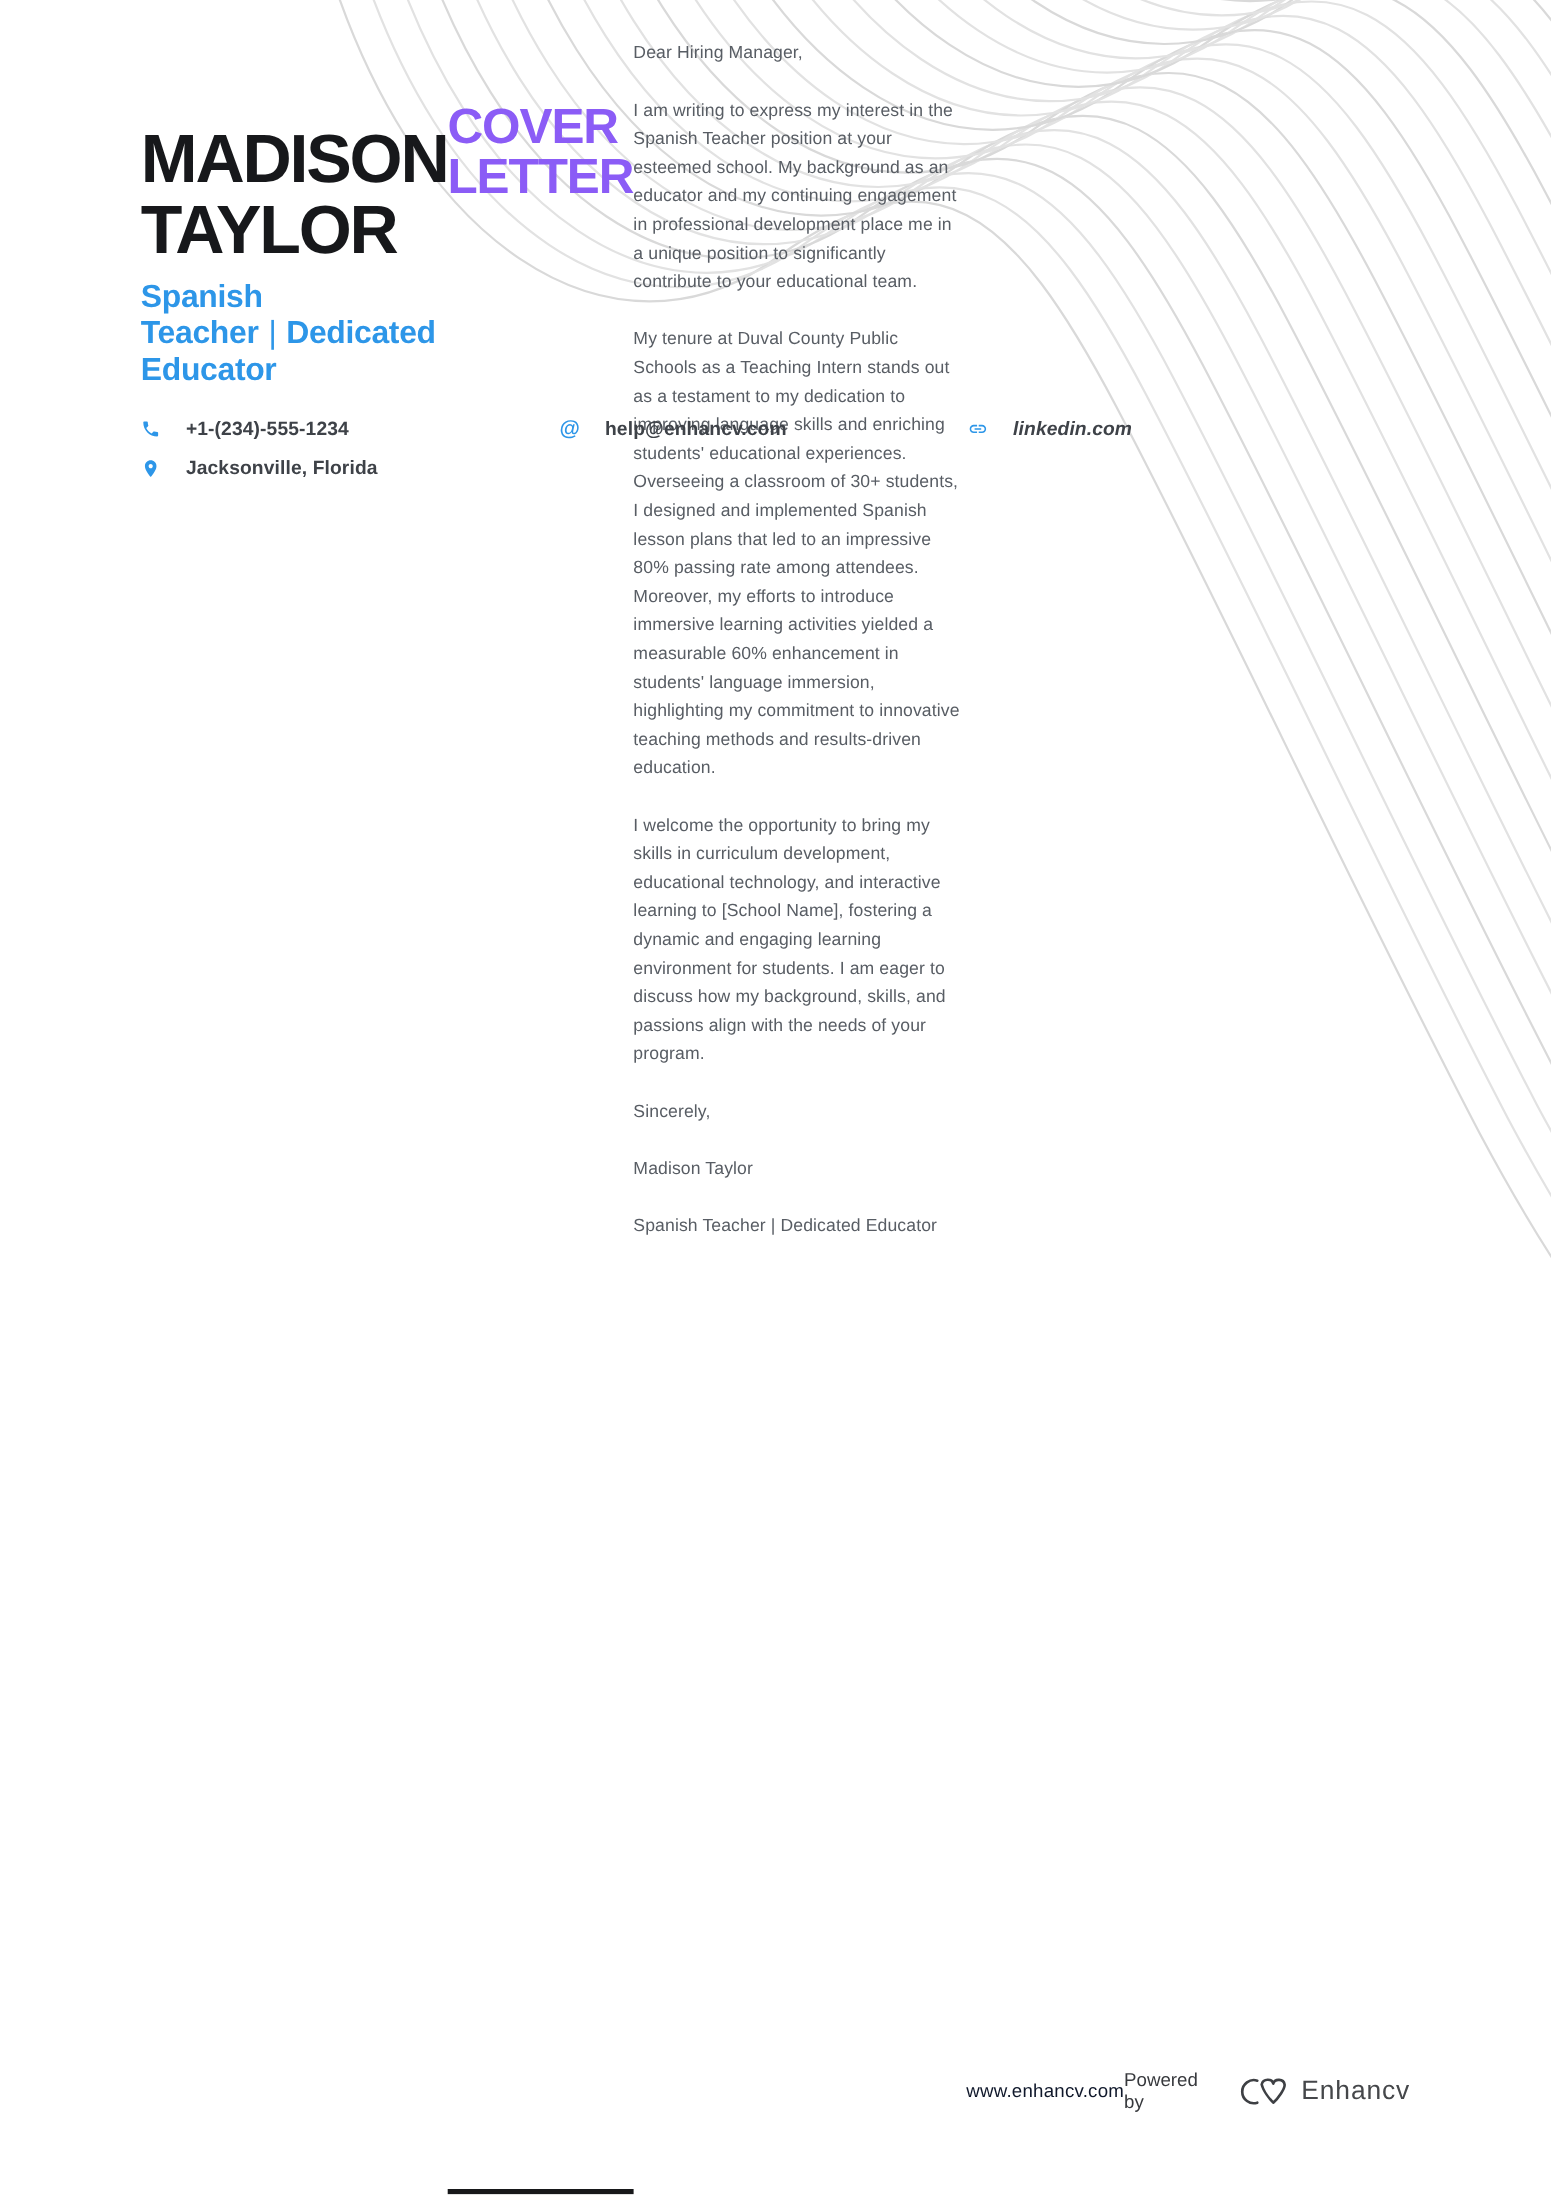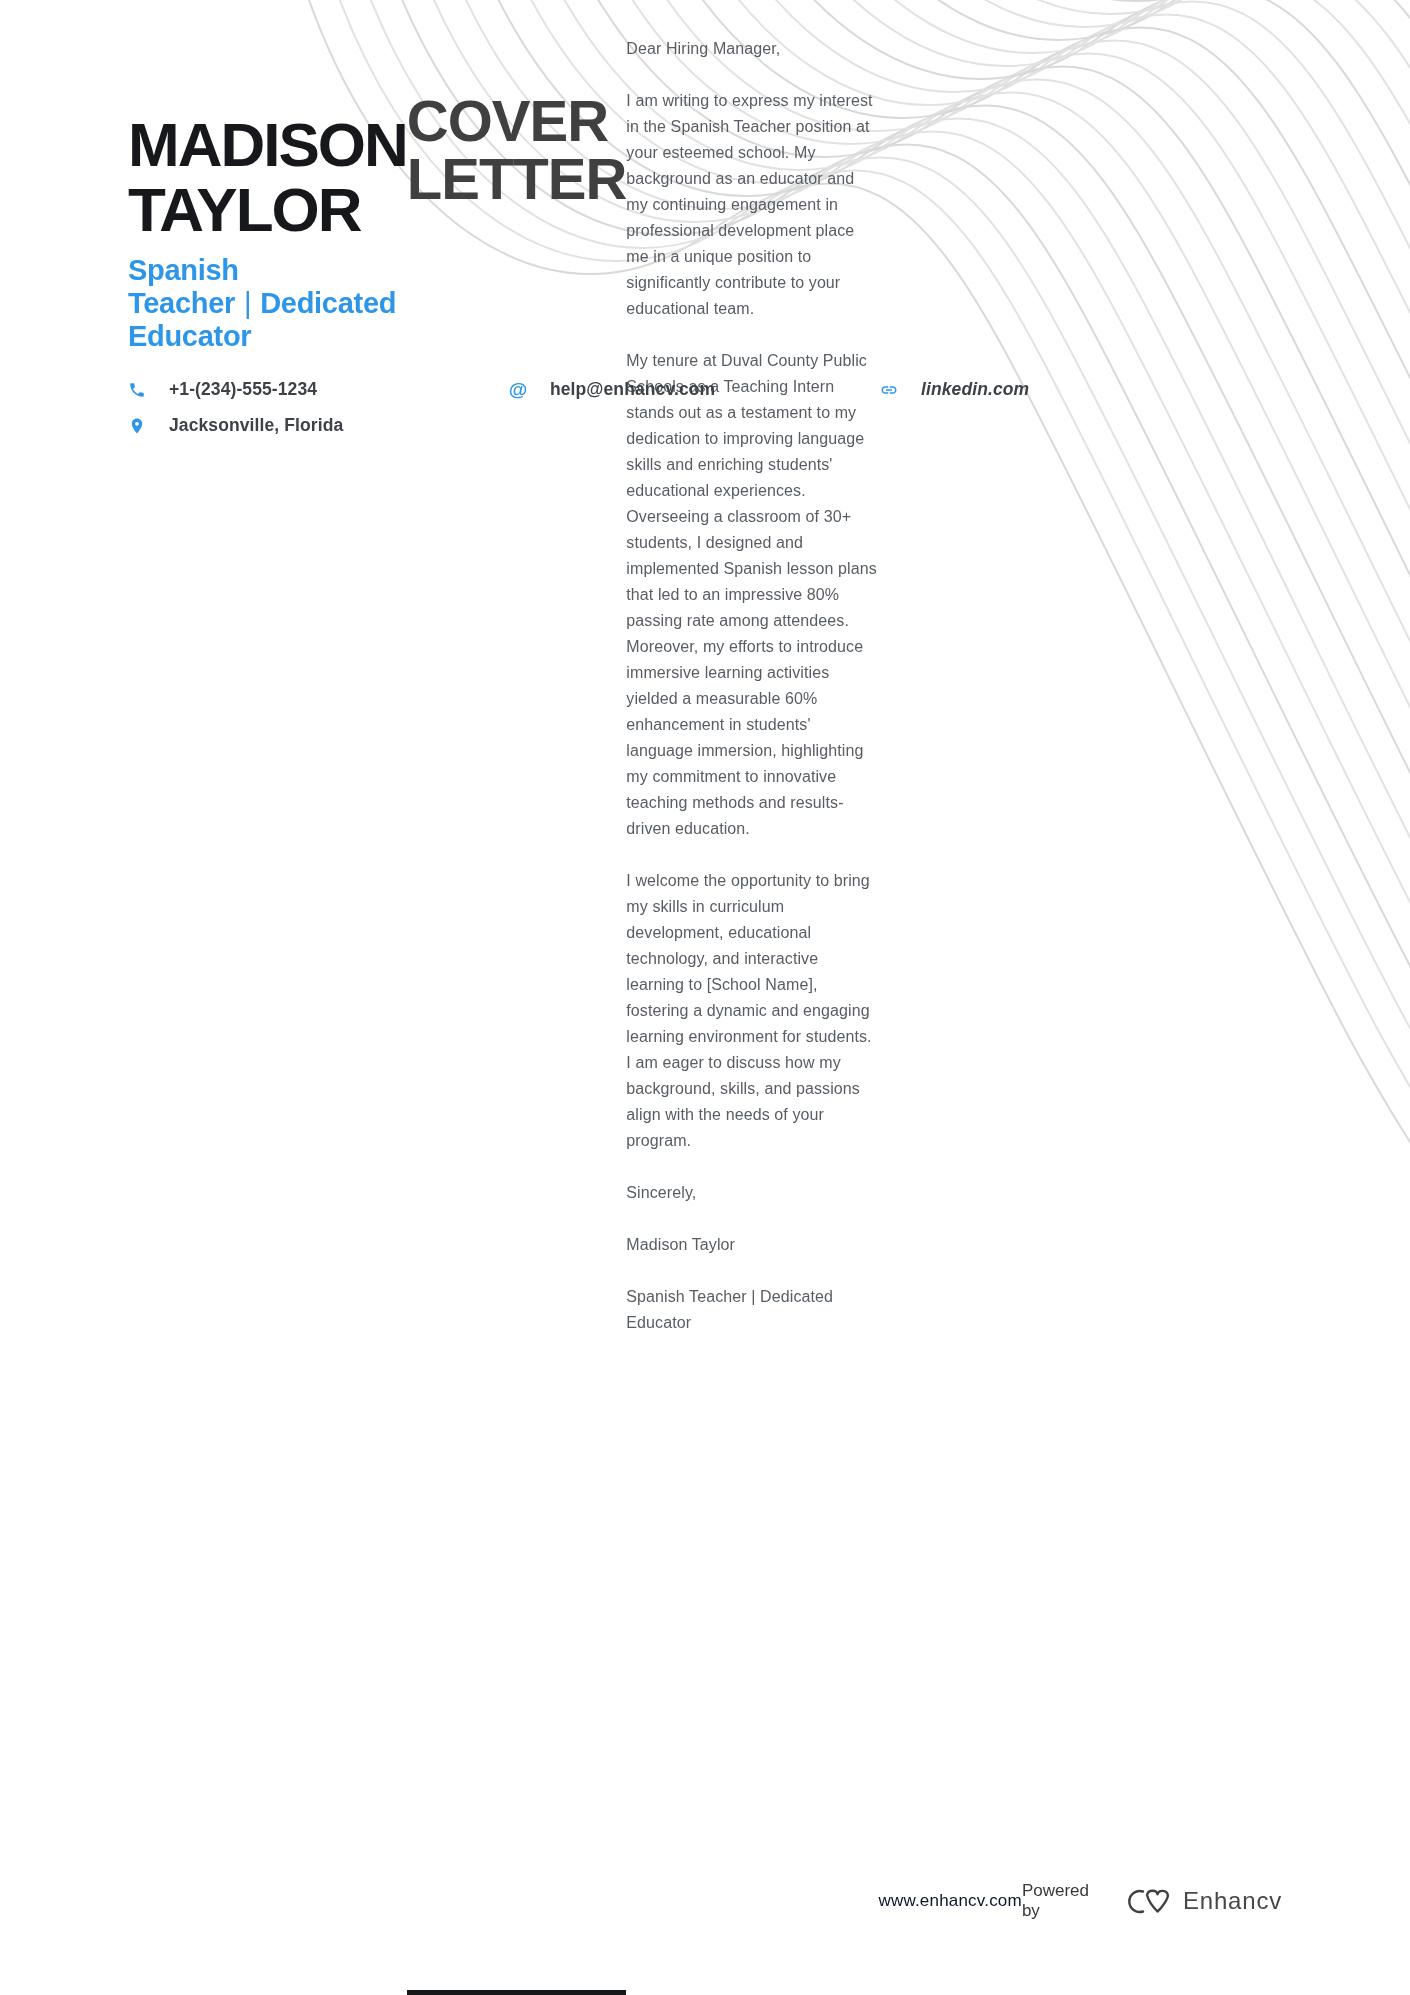--- a/index.html
+++ b/index.html
@@ -53,21 +53,21 @@
   .cicon svg { width:18px; height:18px; fill:#2D96E8; }
   .at-glyph { font-size:19px; font-weight:700; color:#2D96E8; line-height:18px; }
 
   
   .section-head {
     margin-top:92px;
     border-bottom:5px solid #17181A;
     padding-bottom:11px;
   }
   .section-head h2 {
-    font-size:58px; font-weight:800; letter-spacing:-1px; color:#404040;
+    font-size:45px; font-weight:800; letter-spacing:-1px; color:#8b5cf6;
     line-height:1;
   }
 
   
   .letter { margin-top:36px; }
   .letter p {
     font-size:16px; line-height:26px; color:#585D64; letter-spacing:0.1px;
     margin-bottom:26px;
   }
   .letter p:last-child { margin-bottom:0; }

